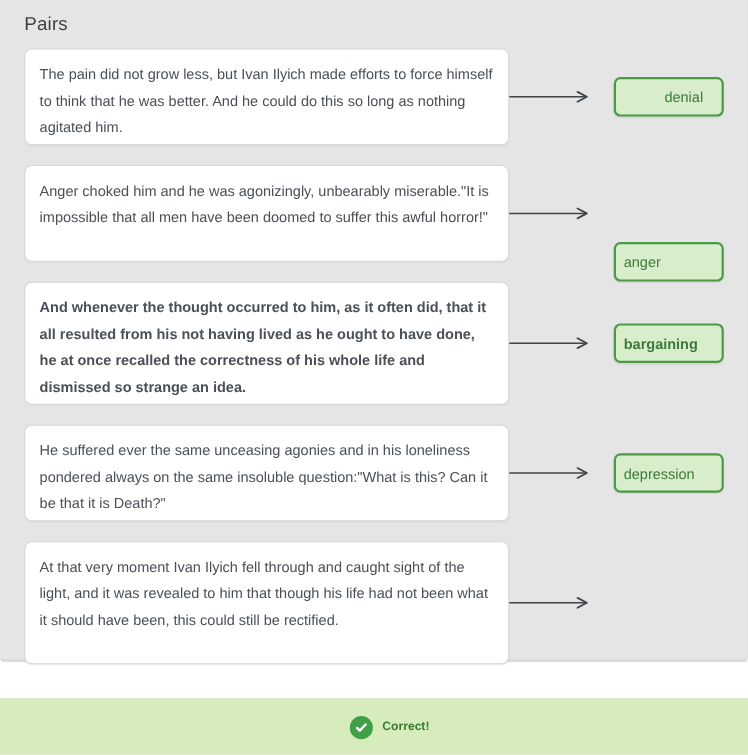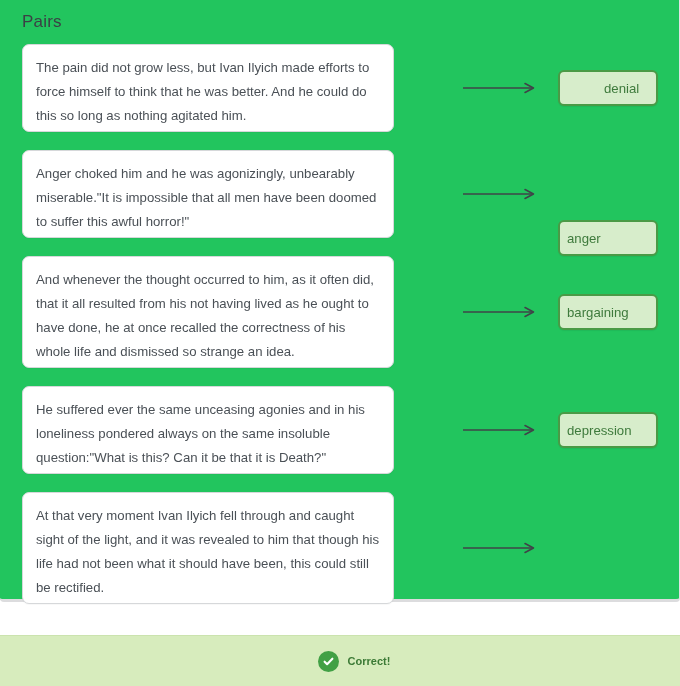--- a/index.html
+++ b/index.html
@@ -14,21 +14,21 @@
     overflow: hidden;
   }
 
   
   .pairs-card {
     position: absolute;
     left: 0px;
     top: 0px;
     width: 680px;
     height: 602px;
-    background: #22c55e;
+    background: #e5e5e5;
     border: 1px solid #e3e3e5;
     border-bottom: 3px solid #dcdcde;
     border-top: none;
     border-left: none;
     border-radius: 0 0 4px 4px;
   }
 
   .pairs-title {
     position: absolute;
     left: 22px;
@@ -50,21 +50,21 @@
   .pair-row {
     position: relative;
     width: 680px;
     margin-bottom: 9px;
   }
 
   .passage-box {
     position: absolute;
     left: 22px;
     top: 0;
-    width: 372px;
+    width: 441px;
     background: #ffffff;
     border: 1px solid #d6d8da;
     border-radius: 7px;
     padding: 11px 13px 12px 13px;
     font-size: 13.2px;
     line-height: 24px;
     color: #4a5056;
     box-shadow: 0 1px 1px rgba(0,0,0,0.03);
   }
 
@@ -152,21 +152,21 @@
         <div class="arrow-wrap" style="top: 38px;">
           <svg width="78" height="12" viewBox="0 0 78 12">
             <line x1="1" y1="6" x2="70" y2="6" stroke="#3f4448" stroke-width="1.4"></line>
             <path d="M63 1.5 L71.5 6 L63 10.5" stroke="#3f4448" stroke-width="1.6" fill="none" stroke-linecap="round" stroke-linejoin="round"></path>
           </svg>
         </div>
         <div class="answer-box" style="top: 26px; margin-top: 44px;">
           <span>anger</span>
         </div>
       </div>
-      <div class="pair-row" style="height: 121px;">
+      <div class="pair-row" style="height: 121px; font-weight: bold;">
         <div class="passage-box" style="height: 112px;">And whenever the thought occurred to him, as it often did, that it all resulted from his not having lived as he ought to have done, he at once recalled the correctness of his whole life and dismissed so strange an idea.</div>
         <div class="arrow-wrap" style="top: 50px;">
           <svg width="78" height="12" viewBox="0 0 78 12">
             <line x1="1" y1="6" x2="70" y2="6" stroke="#3f4448" stroke-width="1.4"></line>
             <path d="M63 1.5 L71.5 6 L63 10.5" stroke="#3f4448" stroke-width="1.6" fill="none" stroke-linecap="round" stroke-linejoin="round"></path>
           </svg>
         </div>
         <div class="answer-box" style="top: 38px;">
           <span>bargaining</span>
         </div>

